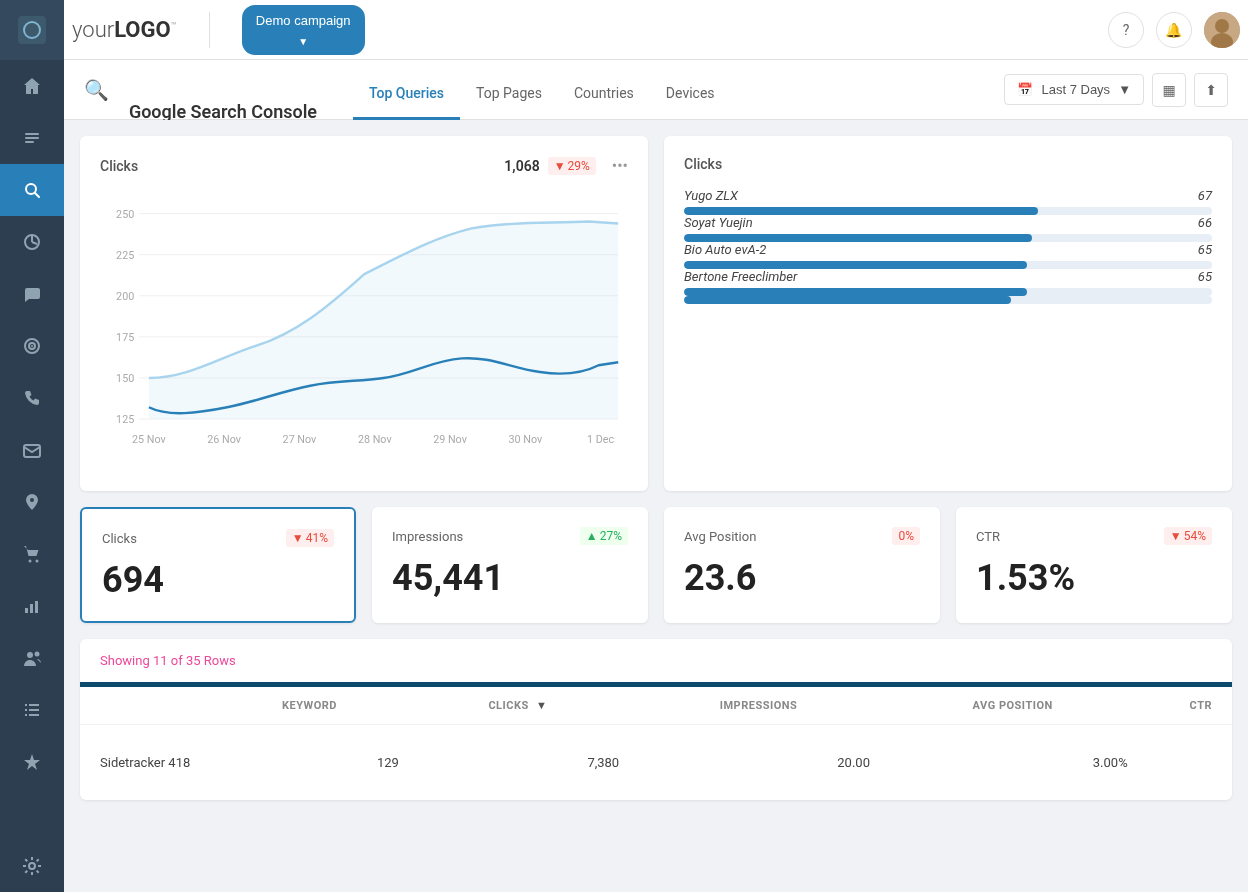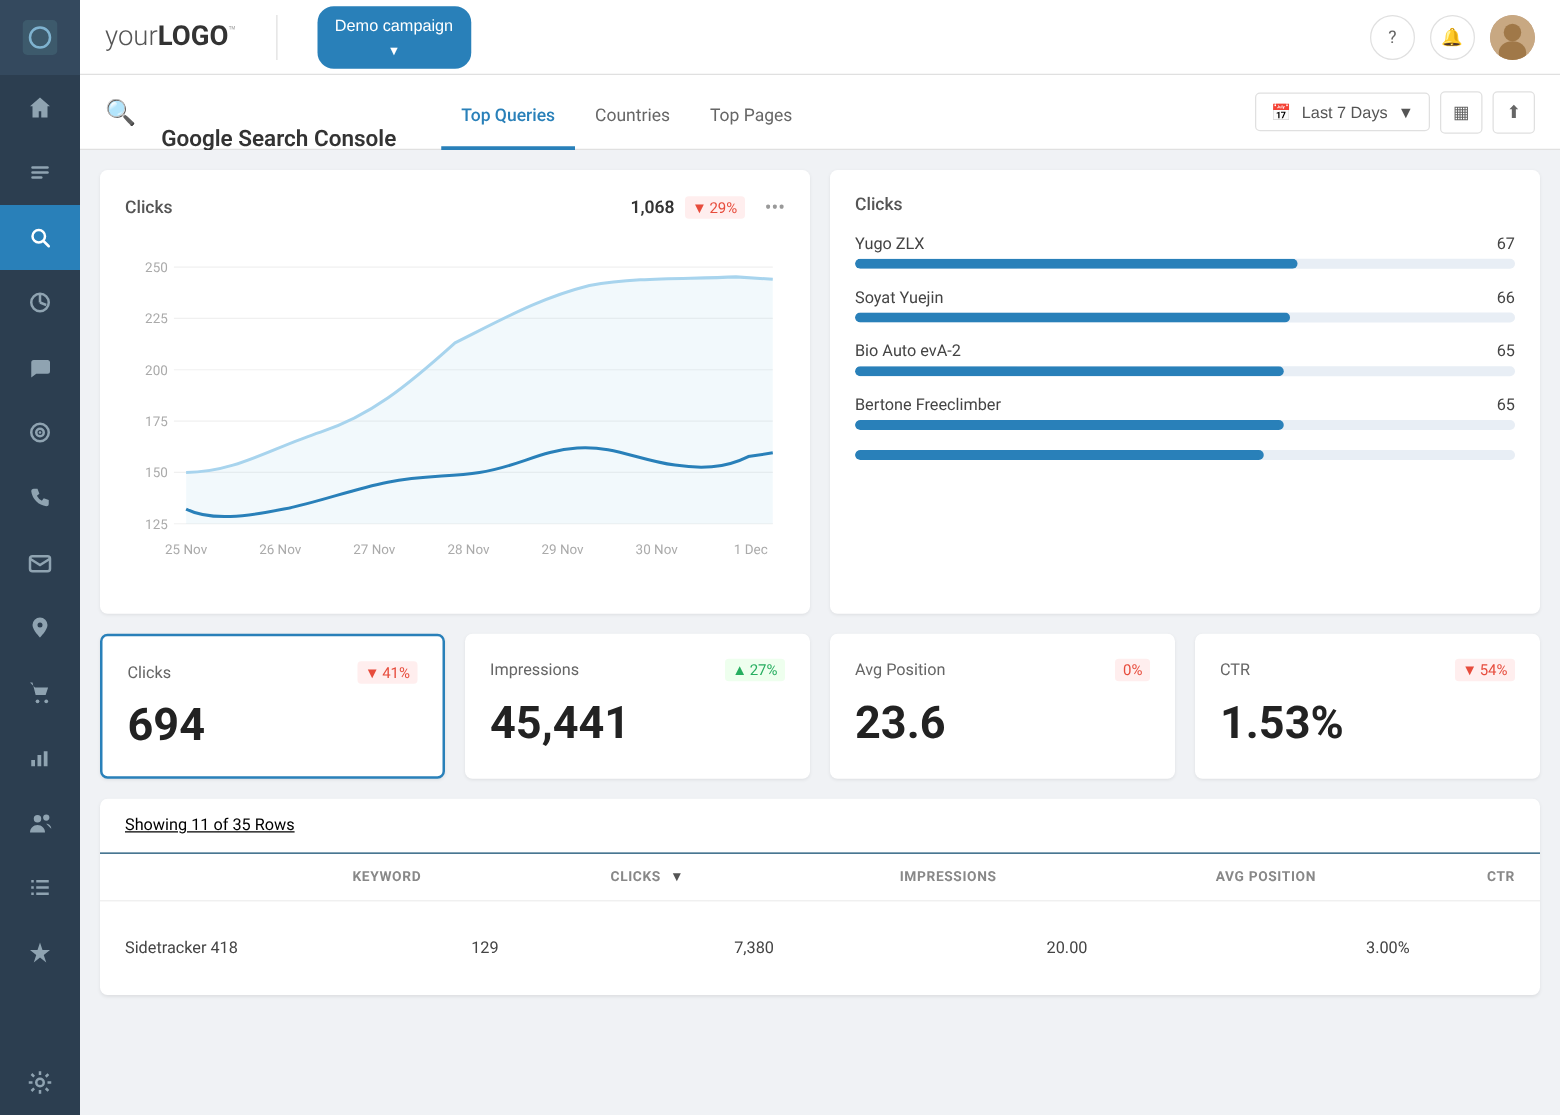--- a/index.html
+++ b/index.html
@@ -44,21 +44,21 @@
       overflow: hidden;
     }
 
     
     .top-header {
       height: 60px;
       background: #fff;
       border-bottom: 1px solid #e0e0e0;
       display: flex;
       align-items: center;
-      padding: 0 20px;
+      padding: 0 8px;
       gap: 16px;
     }
     .logo-area {
       display: flex;
       align-items: center;
       gap: 0;
     }
     .logo-text {
       font-size: 22px;
       font-weight: 300;
@@ -272,21 +272,22 @@
       position: relative;
       height: 280px;
     }
     .chart-svg {
       width: 100%;
       height: 100%;
     }
 
     
     .bar-item {
-      margin-bottom: 16px;
+      margin-bottom: 0;
+      font-style: italic;
     }
     .bar-label-row {
       display: flex;
       justify-content: space-between;
       margin-bottom: 4px;
       font-size: 13px;
       color: #444;
     }
     .bar-track {
       height: 8px;
@@ -334,23 +335,22 @@
 
     
     .table-card {
       background: #fff;
       border-radius: 6px;
       box-shadow: 0 1px 3px rgba(0,0,0,0.08);
     }
     .table-info {
       padding: 14px 20px;
       font-size: 13px;
-      color: #000000;
-      border-bottom: 1px solid #0c4a6e;
-      text-decoration: underline;
+      color: #ec4899;
+      border-bottom: 5px solid #0c4a6e;
     }
     table {
       width: 100%;
       border-collapse: collapse;
     }
     thead th {
       padding: 12px 20px;
       text-align: right;
       font-size: 11px;
       font-weight: 700;
@@ -511,24 +511,27 @@
   </header>
 
   <div class="sub-header">
     <span class="page-icon">🔍</span>
     <span class="page-title">Google Search Console</span>
     <nav class="tab-nav">
       <div class="tab-item active">
         <span>Top Queries</span>
       </div>
       <div class="tab-item">
+        <span>Top Pages</span>
+      </div>
+      <div class="tab-item">
         <span>Countries</span>
       </div>
       <div class="tab-item">
-        <span>Top Pages</span>
+        <span>Devices</span>
       </div>
     </nav>
     <div class="sub-header-spacer"></div>
     <div class="sub-header-actions">
       <button class="date-filter-btn">
         <span>📅</span>
         <span>Last 7 Days</span>
         <span>▼</span>
       </button>
       <div class="icon-btn">

